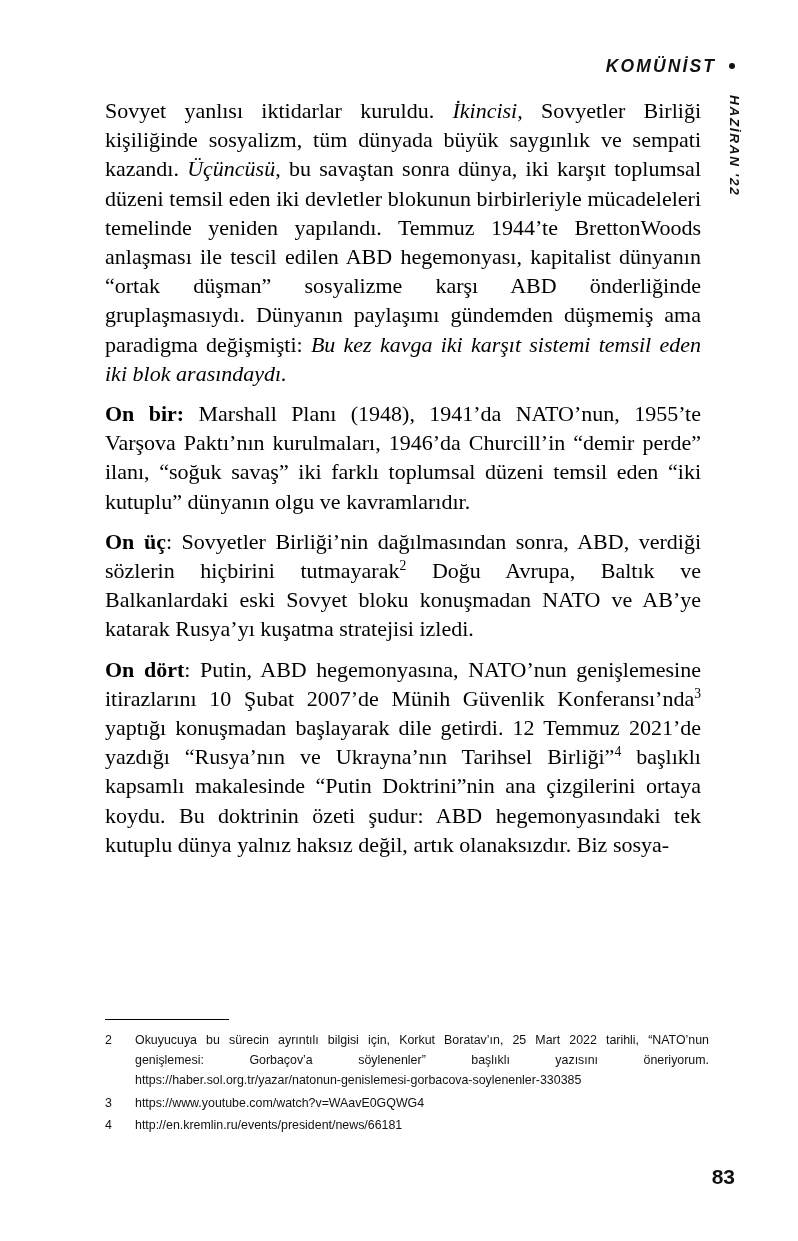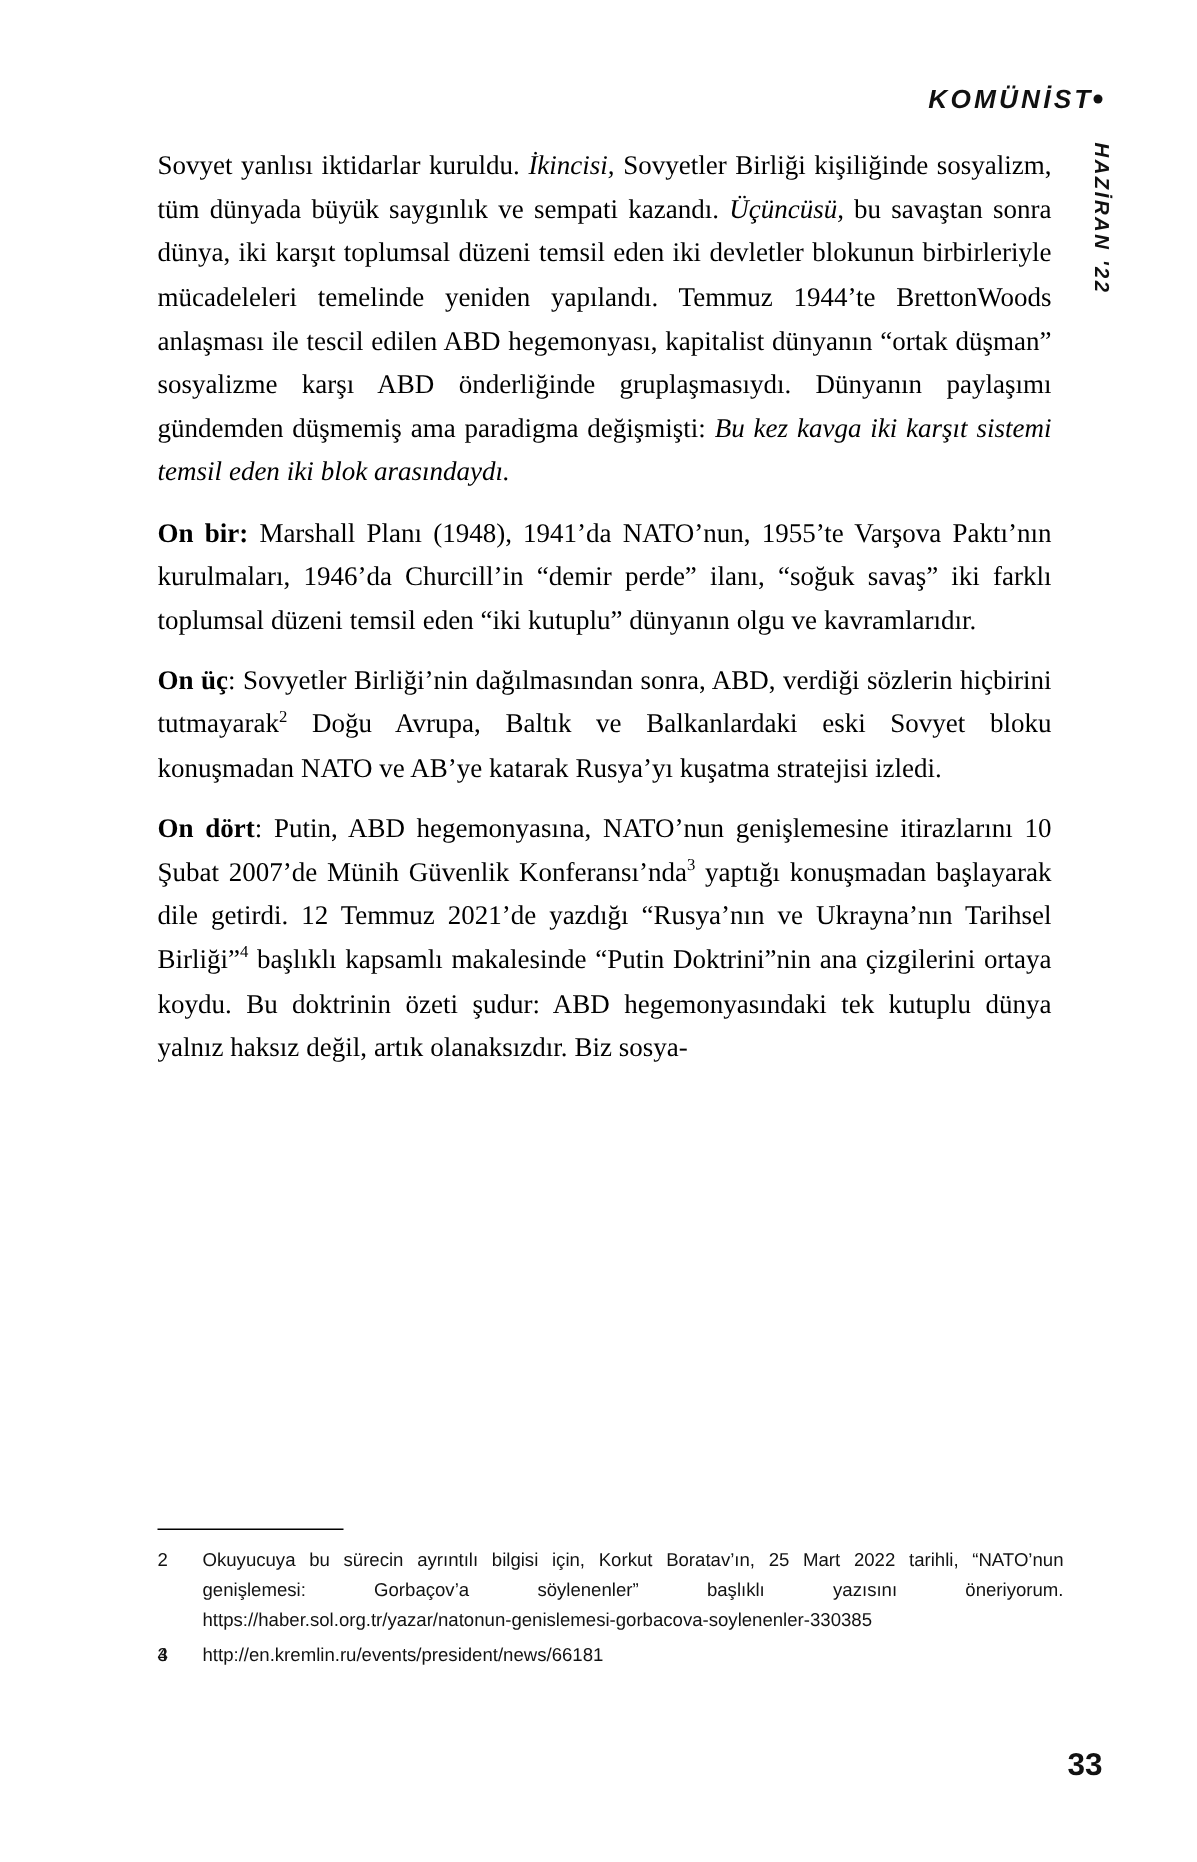--- a/index.html
+++ b/index.html
@@ -22,20 +22,21 @@
     inset: 0;
   }
 
   
   .running-head {
     position: absolute;
     top: 56px;
     right: 63px;
     display: flex;
     align-items: center;
+    gap: 13px;
     white-space: nowrap;
   }
   .running-head-title {
     font-family: "Liberation Sans", "DejaVu Sans", sans-serif;
     font-weight: bold;
     font-style: italic;
     font-size: 17.5px;
     letter-spacing: 2.1px;
     color: #111111;
   }
@@ -65,21 +66,21 @@
   
   .content {
     position: absolute;
     left: 105px;
     top: 96px;
     width: 596px;
   }
 
   p.body-par {
     margin: 0 0 11px 0;
-    font-size: 18px;
+    font-size: 22px;
     line-height: 29.2px;
     text-align: justify;
     text-justify: inter-word;
     hyphens: manual;
     word-spacing: 0.1px;
   }
   p.body-par:last-child { margin-bottom: 0; }
 
   .lead {
     font-weight: bold;
@@ -184,23 +185,23 @@
   </div>
 
   <div class="footnotes">
     <div class="footnote-rule"></div>
 
     <p class="footnote">
       <span class="fn-num">2</span><span>Okuyucuya bu sürecin ayrıntılı bilgisi için, Korkut Boratav’ın, 25 Mart 2022 tarihli, “NATO’nun genişlemesi: Gorbaçov’a söylenenler” başlıklı yazısını öneriyorum. https://haber.sol.org.tr/yazar/natonun-genislemesi-gorbacova-soylenenler-330385</span>
     </p>
 
     <p class="footnote url-only">
-      <span class="fn-num">3</span>
+      <span class="fn-num">3</span><span>https://www.youtube.com/watch?v=WAavE0GQWG4</span>
     </p>
 
     <p class="footnote url-only">
       <span class="fn-num">4</span><span>http://en.kremlin.ru/events/president/news/66181</span>
     </p>
   </div>
 
-  <div class="folio">33</div>
+  <div class="folio">83</div>
 
 </div>
 
 </body></html>

